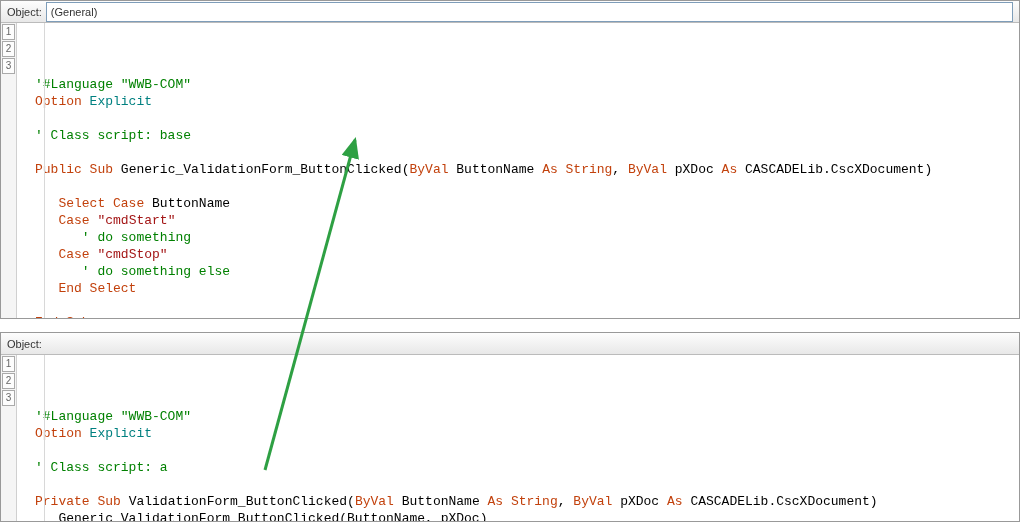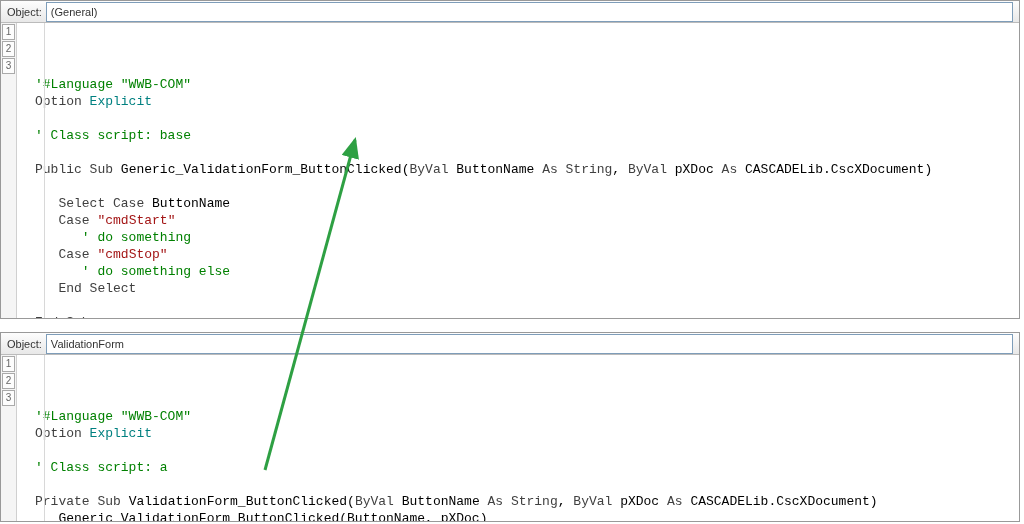--- a/index.html
+++ b/index.html
@@ -89,21 +89,21 @@
       padding-left: 18px;
     }
     .vline {
       position: absolute;
       left: 27px;
       top: 0;
       bottom: 0;
       width: 1px;
       background: #d8d8d8;
     }
-    .kw  { color: #404040; }
+    .kw  { color: #c2410c; }
     .cm  { color: #008000; }
     .kw2 { color: #008080; text-align: right; }
     .str { color: #a31515; }
     .arrow-overlay {
       position: absolute;
       z-index: 50;
       pointer-events: none;
       left: 0;
       top: 0;
     }
@@ -126,23 +126,20 @@
       </div>
     <div class="code-area" id="code-top">
       <div class="vline"></div>
     <div class="code-line"><span class="cm">'#Language "WWB-COM"</span></div><div class="code-line"><span class="kw">Option </span><span class="kw2">Explicit</span></div><div class="code-line"></div><div class="code-line"><span class="cm">' Class script: base</span></div><div class="code-line"></div><div class="code-line"><span class="kw">Public Sub </span><span>Generic_ValidationForm_ButtonClicked(</span><span class="kw">ByVal</span><span> ButtonName </span><span class="kw">As String</span><span>, </span><span class="kw">ByVal</span><span> pXDoc </span><span class="kw">As</span><span> CASCADELib.CscXDocument)</span></div><div class="code-line"></div><div class="code-line"><span>   </span><span class="kw">Select Case</span><span> ButtonName</span></div><div class="code-line"><span>   </span><span class="kw">Case</span><span> </span><span class="str">"cmdStart"</span></div><div class="code-line"><span>      </span><span class="cm">' do something</span></div><div class="code-line"><span>   </span><span class="kw">Case</span><span> </span><span class="str">"cmdStop"</span></div><div class="code-line"><span>      </span><span class="cm">' do something else</span></div><div class="code-line"><span>   </span><span class="kw">End Select</span></div><div class="code-line"></div><div class="code-line"><span class="kw">End Sub</span></div></div>
   </div>
 </div>
 
 <div class="panel bottom">
   <div class="header-bar">
     <span>Object:</span>
-    <div class="obj-select">
-      <span>ValidationForm</span>
-    </div>
   </div>
   <div class="editor-body">
     <div class="gutter" id="gutter-bot">
         <div class="gutter-line">1</div>
         <div class="gutter-line">2</div>
         <div class="gutter-line">3</div>
       </div>
     <div class="code-area" id="code-bot">
       <div class="vline"></div>
     <div class="code-line"><span class="cm">'#Language "WWB-COM"</span></div><div class="code-line"><span class="kw">Option </span><span class="kw2">Explicit</span></div><div class="code-line"></div><div class="code-line"><span class="cm">' Class script: a</span></div><div class="code-line"></div><div class="code-line"><span class="kw">Private Sub </span><span>ValidationForm_ButtonClicked(</span><span class="kw">ByVal</span><span> ButtonName </span><span class="kw">As String</span><span>, </span><span class="kw">ByVal</span><span> pXDoc </span><span class="kw">As</span><span> CASCADELib.CscXDocument)</span></div><div class="code-line"><span>   Generic_ValidationForm_ButtonClicked(ButtonName, pXDoc)</span></div></div>

